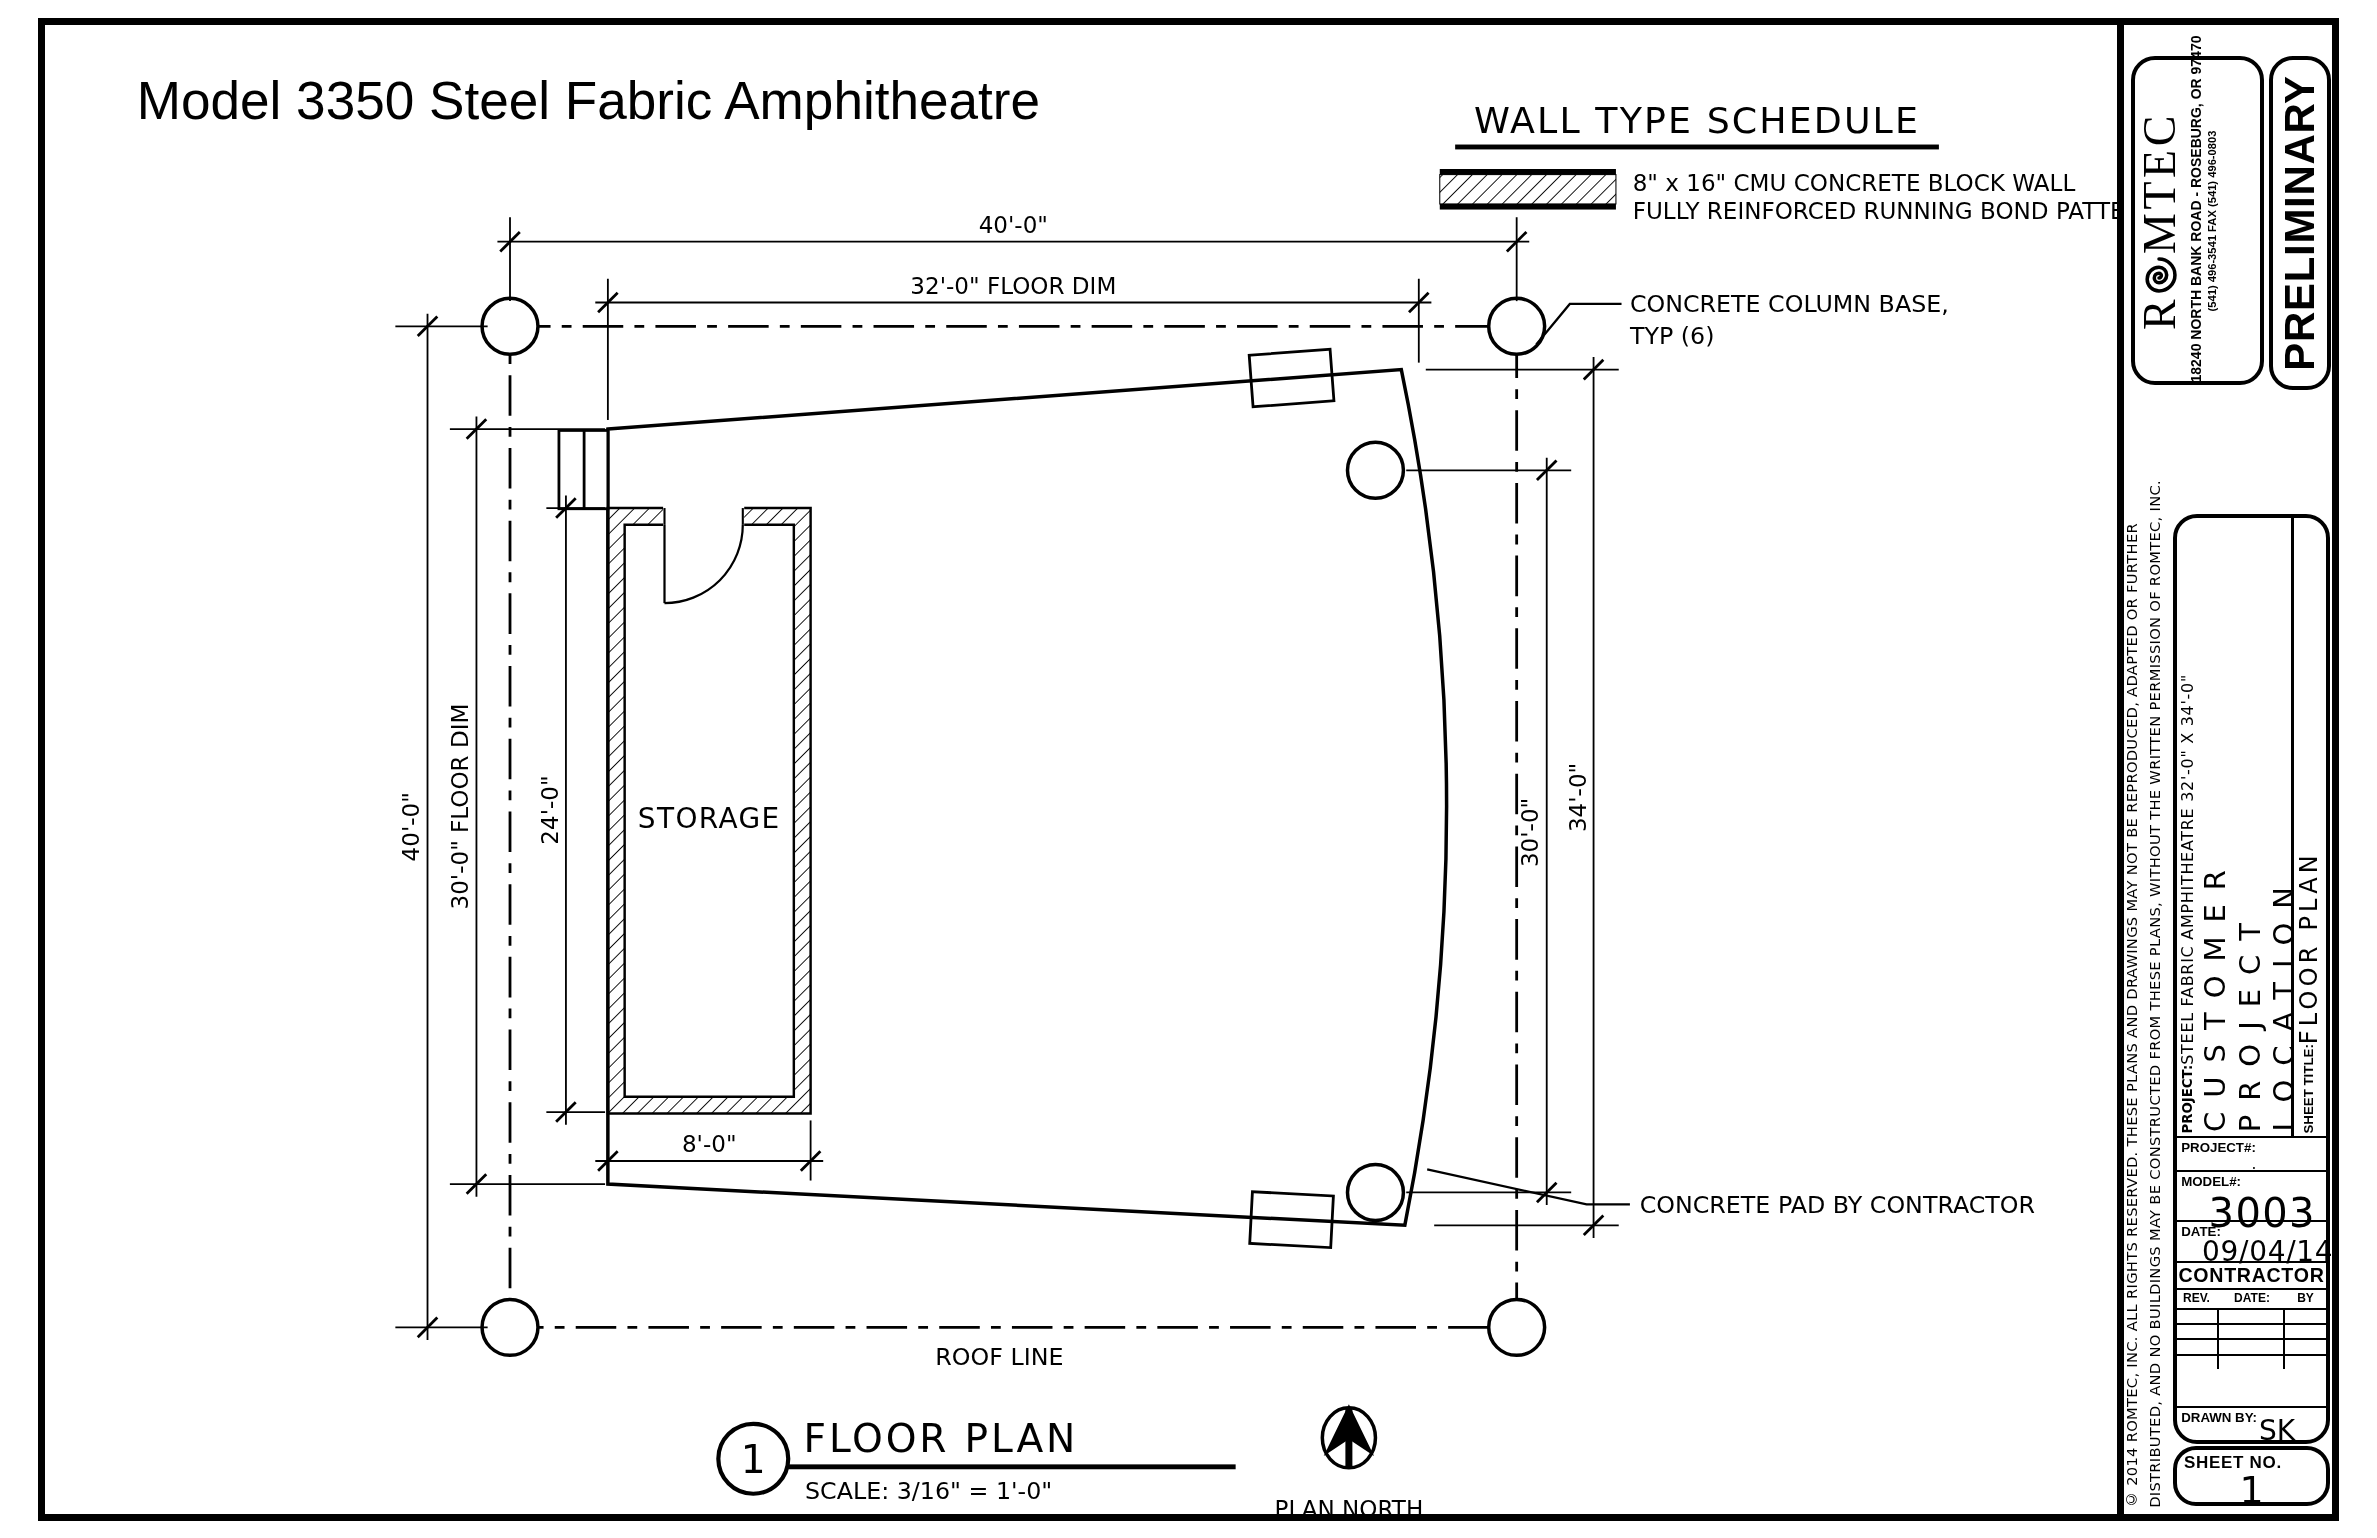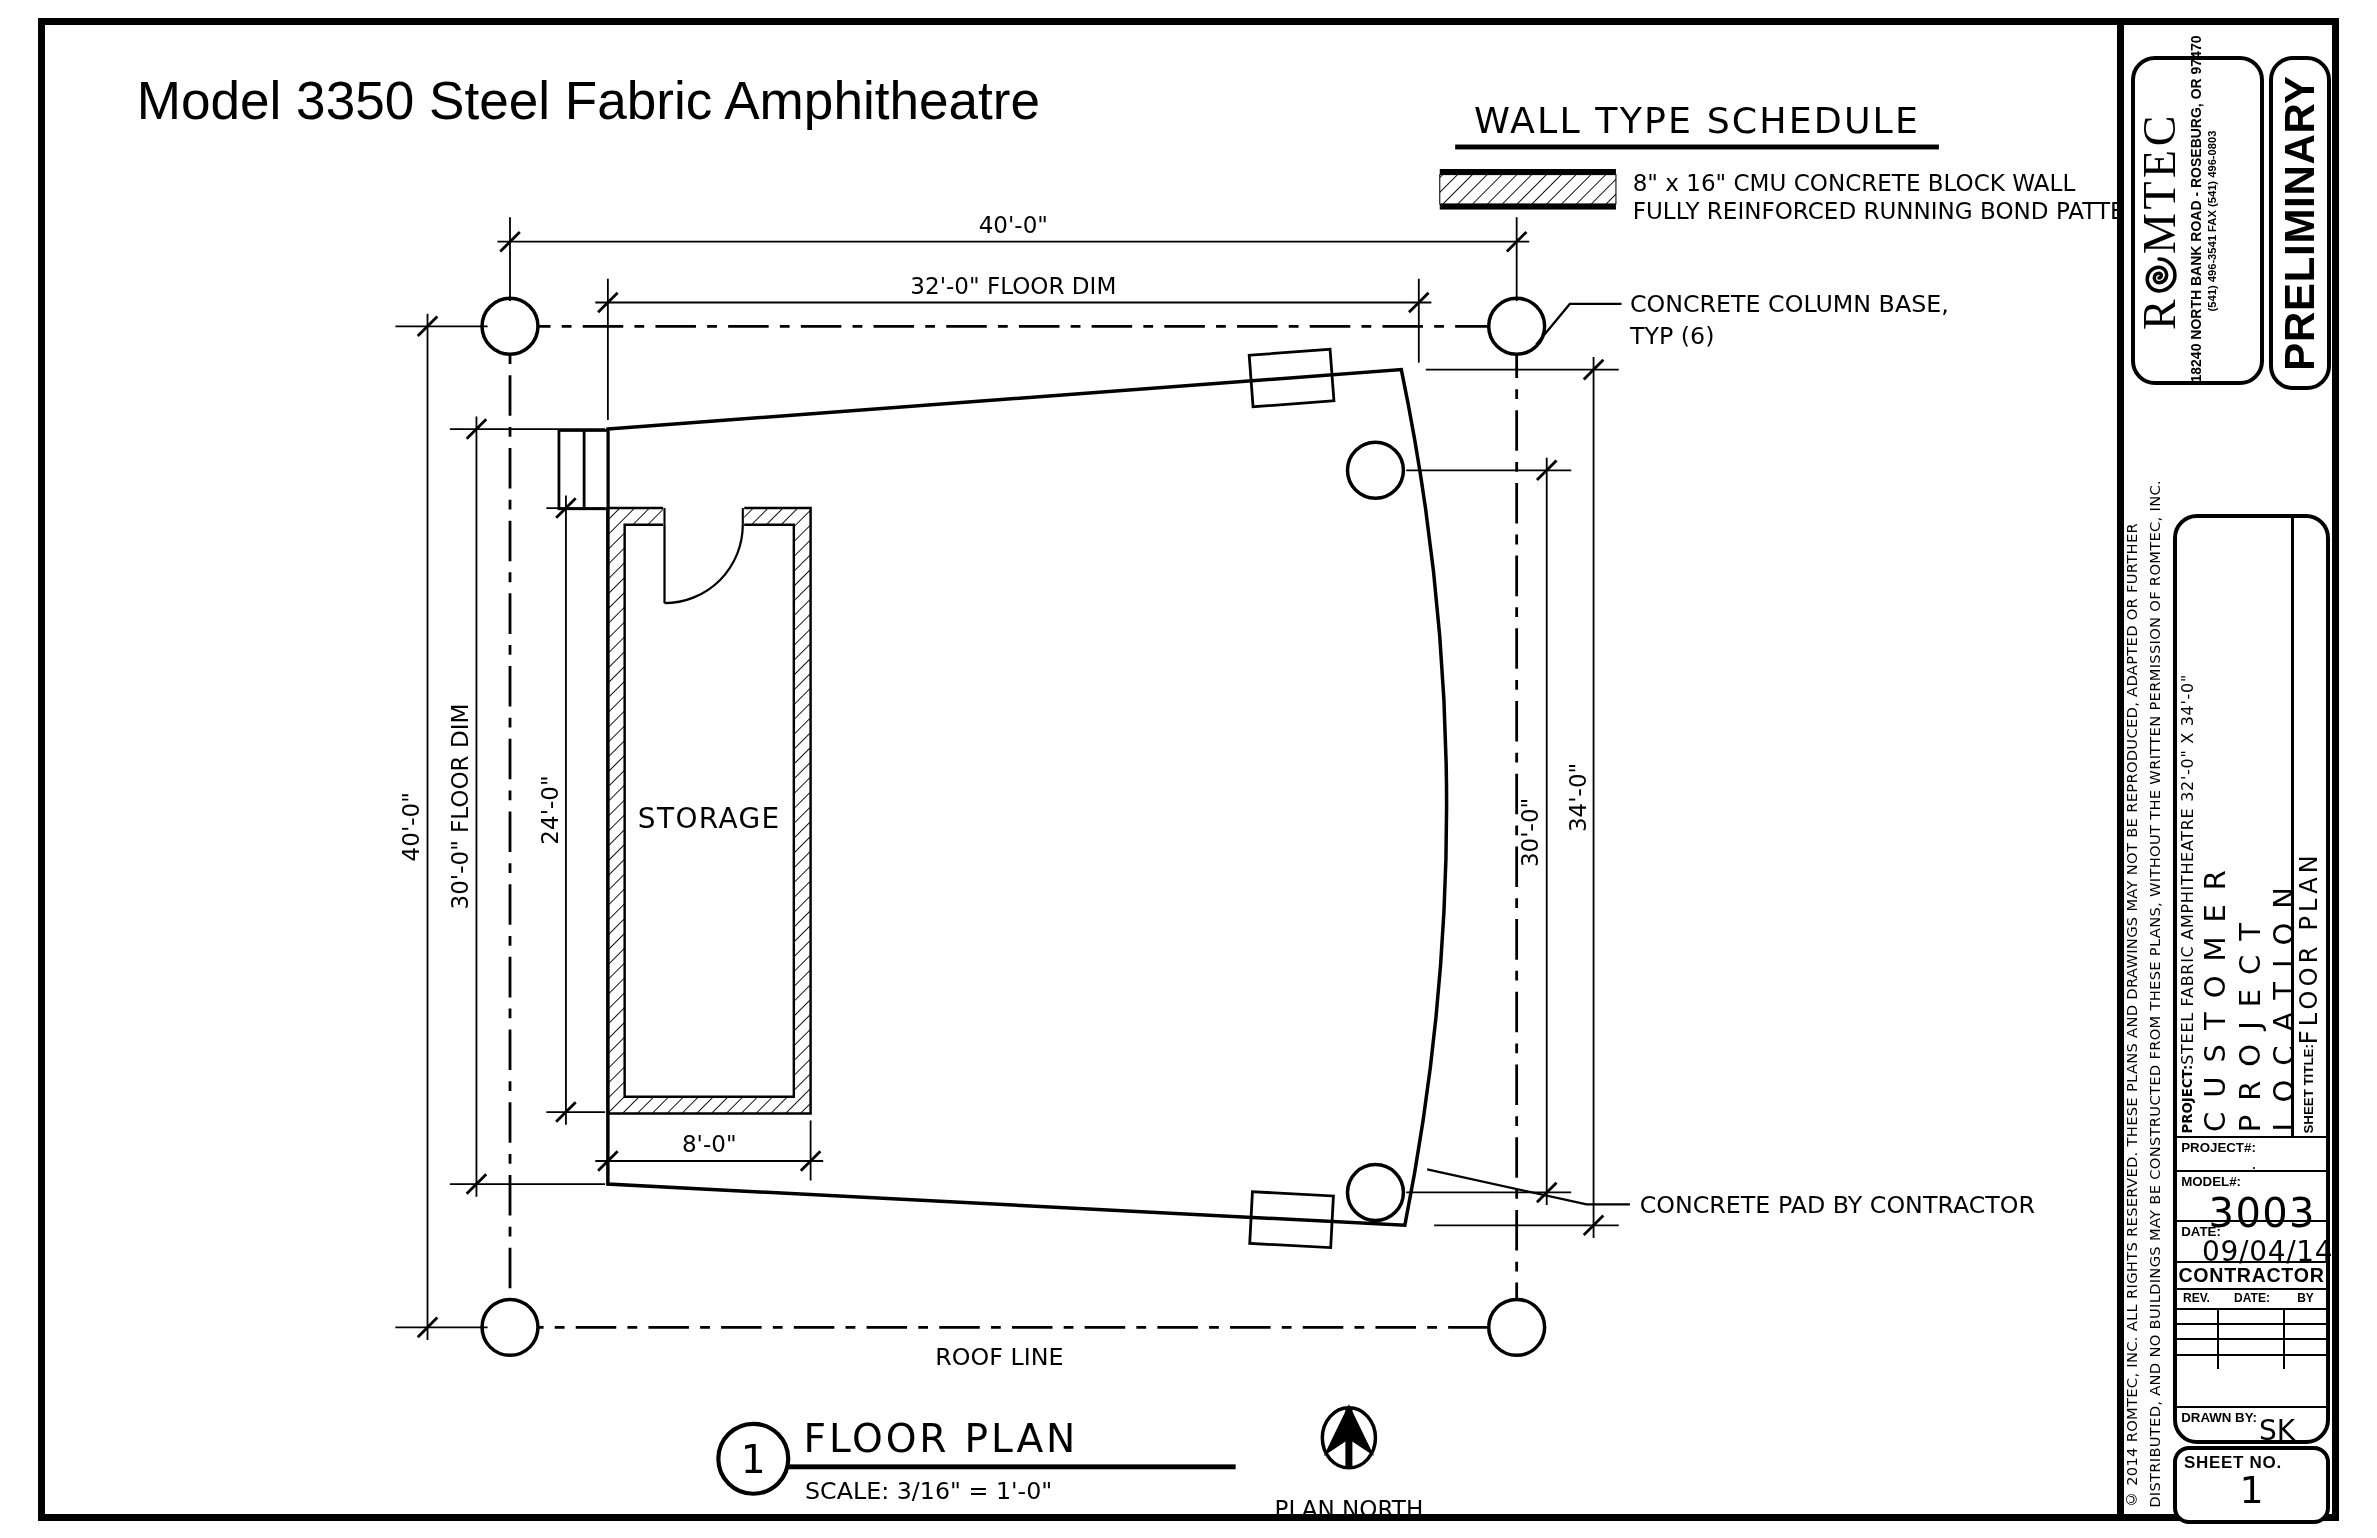--- a/index.html
+++ b/index.html
@@ -45,21 +45,21 @@
   #row-rev{height:26.6px;text-align:center;font-family:"Liberation Sans",sans-serif;font-weight:bold;font-size:19.6px;line-height:24px;letter-spacing:0.7px;}
   .rev-grid{display:grid;grid-template-columns:42px 66px 1fr;}
   #rev-head{border-top:2.8px solid #000;height:18px;}
   #rev-head div{font-family:"Liberation Sans",sans-serif;font-weight:bold;font-size:12px;line-height:17px;}
   #rev-head .h1{padding-left:0;margin-left:6px;}
   #rev-head .h2,#rev-head .h3{text-align:center;}
   .rev-row{height:13.3px;border-top:2.1px solid #000;}
   .rev-row .c1,.rev-row .c2{border-right:2.1px solid #000;}
   #row-drawn{height:34px;margin-top:37px;}
   #row-drawn .val{position:absolute;left:55%;top:5.6px;font-size:28px;}
-  #sheetno-blk{left:2173px;top:1446px;width:157px;height:78px;border-radius:16px;position:absolute;}
+  #sheetno-blk{left:2173px;top:1446px;width:157px;height:60px;border-radius:23px;position:absolute;}
   #sheetno-blk .lbl{position:absolute;left:7px;top:2.8px;font-family:"Liberation Sans",sans-serif;font-weight:bold;font-size:17px;letter-spacing:0.7px;}
   #sheetno-blk .val{position:absolute;left:0;right:0;top:18px;text-align:center;font-size:38px;}
   
   #plan-svg{left:38px;top:17.5px;}
   svg text{font-family:"DejaVu Sans",sans-serif;fill:#000;}
   svg .t-main{font-family:"Liberation Sans",sans-serif;}
 </style>
 </head>
 <body>
 

